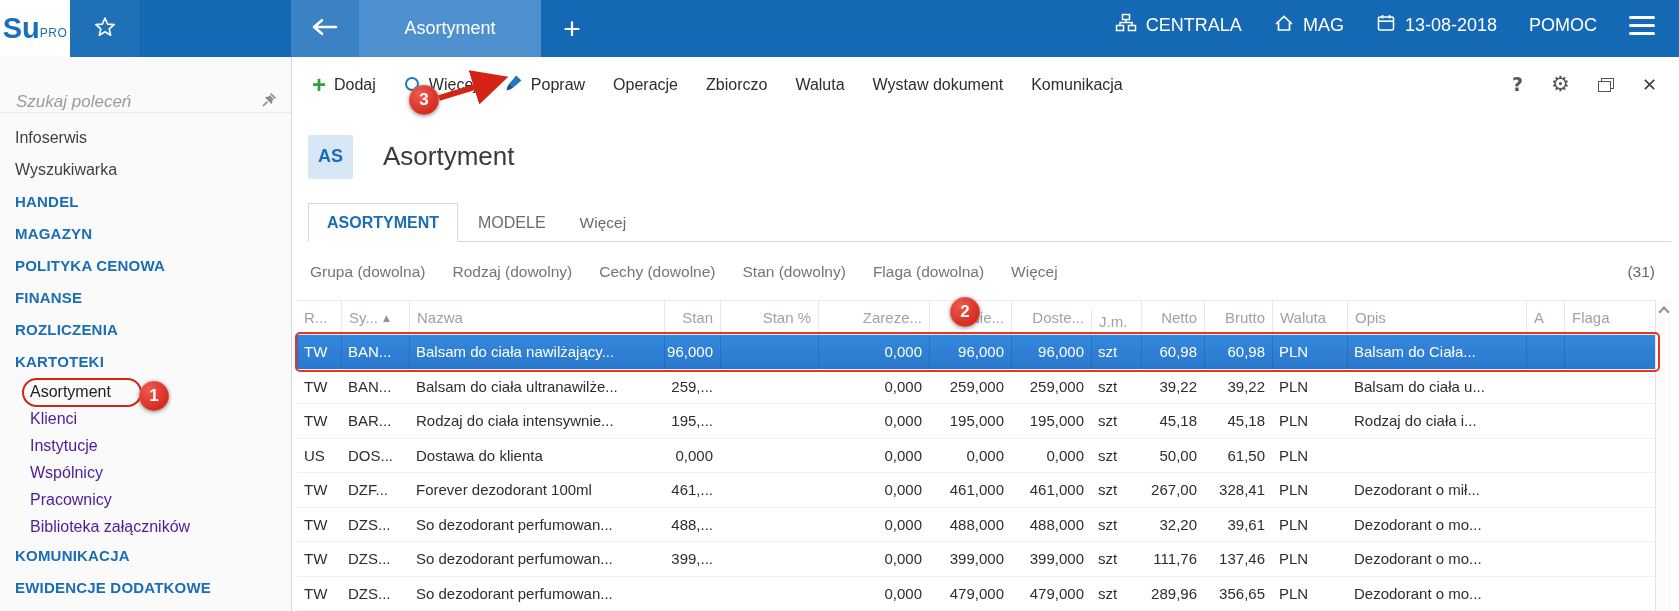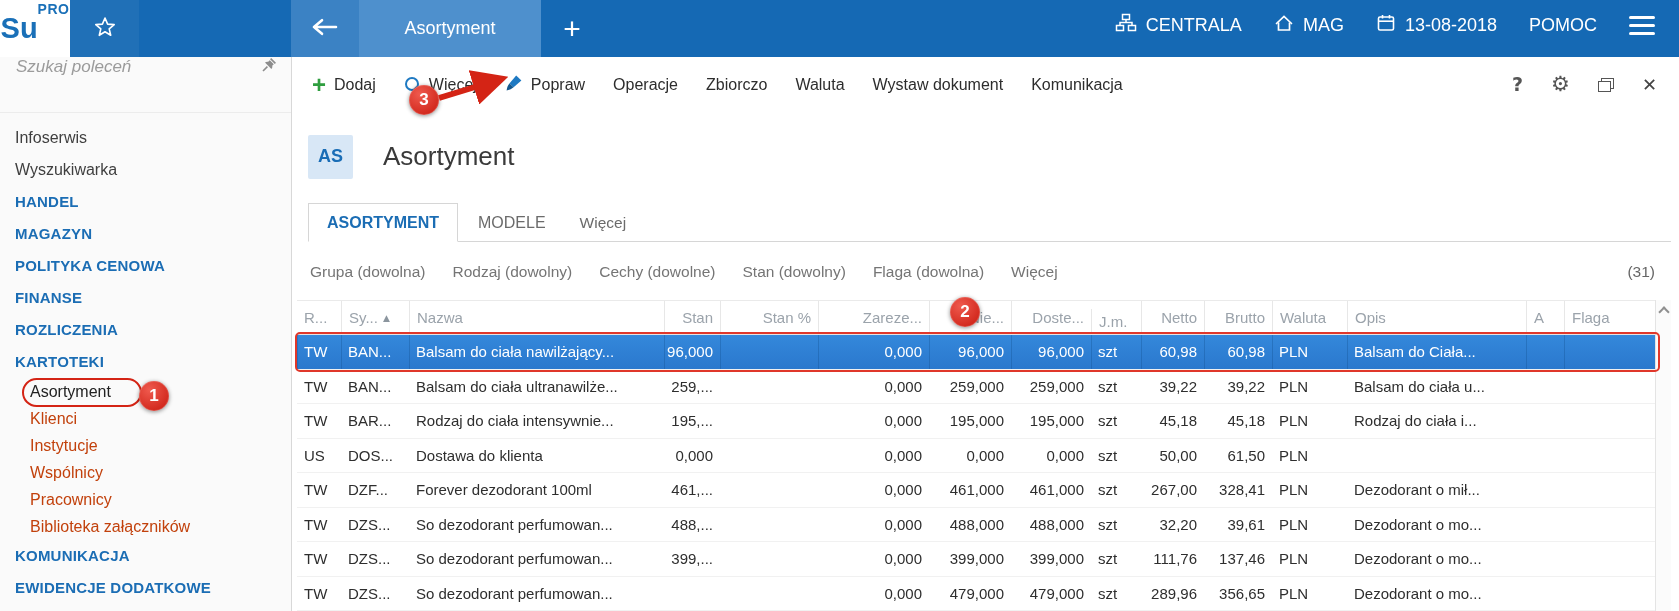--- a/index.html
+++ b/index.html
@@ -4,42 +4,42 @@
 <style>
   *{box-sizing:border-box;margin:0;padding:0}
   body{margin:0;background:#e9e9e9}
   .app{position:relative;width:1679px;height:611px;background:#fff;overflow:hidden;
        font-family:"Liberation Sans","DejaVu Sans",sans-serif;-webkit-font-smoothing:antialiased}
 
   
   .topbar{position:absolute;left:0;top:0;width:1679px;height:57px;background:#1569b4}
   .logo{position:absolute;left:0;top:0;width:70px;height:57px;background:#fff;display:flex;align-items:center;justify-content:center}
   .logo-main{color:#1a70b8;font-size:29px;font-weight:700}
-  .logo-sup{color:#1a70b8;font-size:14px;font-weight:700;align-self:flex-start;margin-top:1px;letter-spacing:.5px}
+  .logo-sup{color:#1a70b8;font-size:12px;font-weight:400;align-self:flex-start;margin-top:26px;letter-spacing:.5px}
   .tile{position:absolute;top:0;height:57px;display:flex;align-items:center;justify-content:center;cursor:pointer}
   .star-tile{left:70px;width:69px;background:rgba(255,255,255,.05)}
   .back-tile{left:291px;width:68px;background:#3b82c4}
   .toptab{position:absolute;top:0;height:57px;display:flex;align-items:center;justify-content:center;color:#fff;cursor:pointer}
   .toptab.active{left:359px;width:182px;background:#4e90cd;font-size:18px}
   .toptab.newtab{left:541px;width:62px;font-size:30px;font-weight:300}
   .top-right{position:absolute;right:0;top:0;height:50px;display:flex;align-items:center;gap:32px;padding-right:24px;color:#fff}
   .top-item{display:flex;align-items:center;gap:9px;font-size:18px;cursor:pointer;white-space:nowrap}
   .burger{cursor:pointer}
   .burger span{display:block;width:26px;height:3px;background:#fff;border-radius:2px;margin:5px 0}
 
   
   .sidebar{position:absolute;left:0;top:57px;width:292px;height:554px;background:#fafafa;border-right:1px solid #d8d8d8}
-  .search-row{height:56px;border-bottom:1px solid #ececec;display:flex;align-items:flex-start;padding:0 14px 0 16px}
+  .search-row{height:56px;border-bottom:1px solid #ececec;display:flex;align-items:flex-end;padding:0 14px 0 16px}
   .search-input{flex:1;border:none;background:transparent;font-style:italic;font-size:17px;color:#6b6b6b;outline:none;font-family:inherit}
   .search-input::placeholder{color:#9b9b9b;font-style:italic;opacity:1}
   .nav{padding-top:9px}
   .nav-item{padding-left:15px;white-space:nowrap;cursor:pointer}
   .nav-item.item{height:32px;line-height:32px;font-size:16px;color:#3f3f3f}
   .nav-item.category{height:32px;line-height:32px;font-size:15px;font-weight:700;color:#1b6db4;letter-spacing:.2px}
-  .nav-item.subitem{height:27px;line-height:27px;font-size:16px;color:#c2410c;padding-left:30px}
+  .nav-item.subitem{height:27px;line-height:27px;font-size:16px;color:#4c1d95;padding-left:30px}
   .nav-item.selected{color:#222}
 
   
   .main{position:absolute;left:292px;top:57px;width:1387px;height:554px;background:#fff;overflow:hidden}
 
   .toolbar{height:55px;display:flex;align-items:center;gap:28px;padding-left:20px;position:relative}
   .tb-item{display:flex;align-items:center;gap:8px;font-size:16px;color:#2d2d2d;cursor:pointer;white-space:nowrap}
   .ic-plus{color:#2f9e3f;font-weight:700;font-size:24px;line-height:16px}
   .ic-plus::before{content:"+"}
   .ic-mag{position:relative;width:17px;height:17px;display:inline-block}

